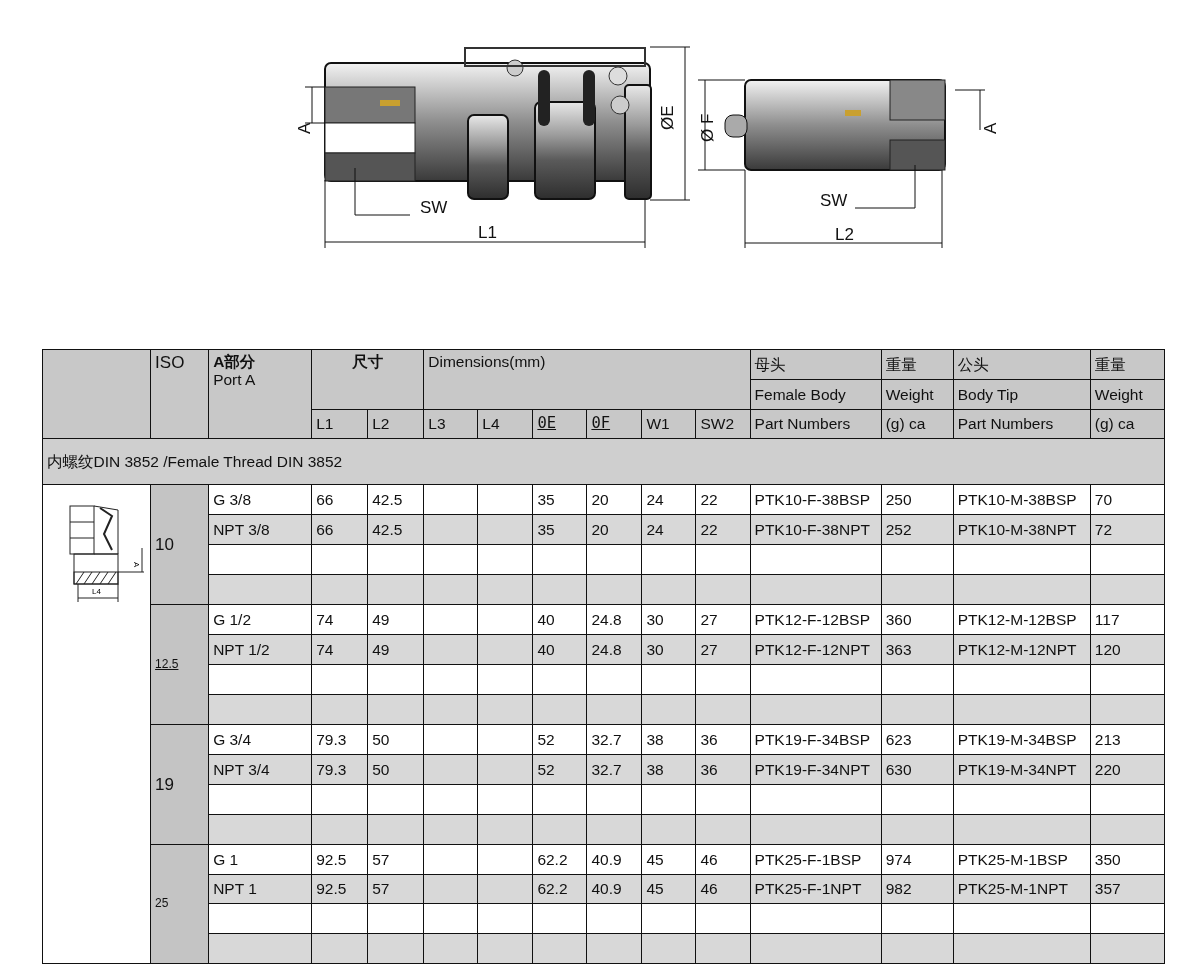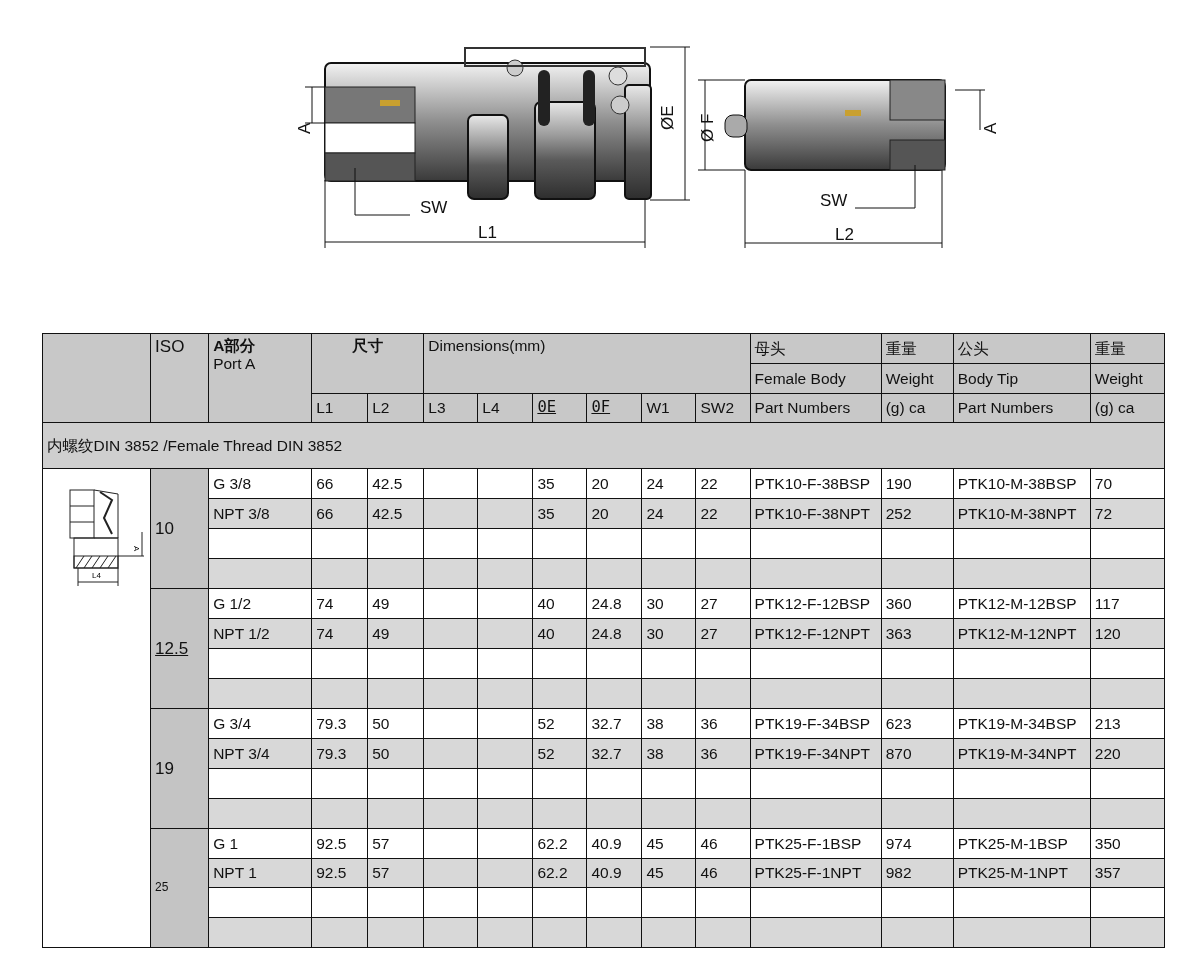--- a/index.html
+++ b/index.html
@@ -2,21 +2,21 @@
 <html><head>
 <meta charset="utf-8">
 <style>
   html, body { margin:0; padding:0; background:#ffffff; }
   body { width:1199px; height:979px; position:relative; overflow:hidden;
          font-family:"Liberation Sans", "DejaVu Sans", sans-serif; color:#111; }
   .drawing { position:absolute; left:290px; top:30px; width:740px; height:230px; }
   .drawing svg { width:100%; height:100%; }
   .dimlabel { font-family:"Liberation Sans", sans-serif; font-size:17px; fill:#111; }
 
-  table.spec { position:absolute; left:42px; top:333px; border-collapse:collapse;
+  table.spec { position:absolute; left:42px; top:349px; border-collapse:collapse;
                table-layout:fixed; width:1123px; }
   table.spec td, table.spec th { border:1.6px solid #111; padding:0 0 0 4px; font-weight:normal;
                font-size:15.5px; text-align:left; vertical-align:middle; height:28px;
                white-space:nowrap; overflow:hidden; line-height:1.15; }
   .hdr { background:#c8c8c8; }
   .band { background:#cfcfcf; }
   .iso { background:#c4c4c4; }
   .w { background:#ffffff; }
   .g { background:#d8d8d8; }
   .top { vertical-align:top !important; padding-top:3px !important; }
@@ -182,21 +182,21 @@
         <td class="w">G 3/8</td>
         <td class="w">66</td>
         <td class="w">42.5</td>
         <td class="w"></td>
         <td class="w"></td>
         <td class="w">35</td>
         <td class="w">20</td>
         <td class="w">24</td>
         <td class="w">22</td>
         <td class="w">PTK10-F-38BSP</td>
-        <td class="w">190</td>
+        <td class="w">250</td>
         <td class="w">PTK10-M-38BSP</td>
         <td class="w">70</td>
       </tr>
       <tr style="height: 30px; margin-top: 28px;">
         <td class="g">NPT 3/8</td>
         <td class="g">66</td>
         <td class="g">42.5</td>
         <td class="g"></td>
         <td class="g"></td>
         <td class="g">35</td>
@@ -232,21 +232,21 @@
         <td class="g"></td>
         <td class="g"></td>
         <td class="g"></td>
         <td class="g"></td>
         <td class="g"></td>
         <td class="g"></td>
         <td class="g"></td>
         <td class="g"></td>
       </tr>
       <tr style="height: 30px;">
-        <td rowspan="4" class="iso" style="font-size: 17px; text-decoration: underline;">12.5</td>
+        <td rowspan="4" class="iso" style="font-size: 12px; text-decoration: underline;">12.5</td>
         <td class="w">G 1/2</td>
         <td class="w">74</td>
         <td class="w">49</td>
         <td class="w"></td>
         <td class="w"></td>
         <td class="w">40</td>
         <td class="w">24.8</td>
         <td class="w">30</td>
         <td class="w">27</td>
         <td class="w">PTK12-F-12BSP</td>
@@ -319,21 +319,21 @@
         <td class="g">NPT 3/4</td>
         <td class="g">79.3</td>
         <td class="g">50</td>
         <td class="g"></td>
         <td class="g"></td>
         <td class="g">52</td>
         <td class="g">32.7</td>
         <td class="g">38</td>
         <td class="g">36</td>
         <td class="g">PTK19-F-34NPT</td>
-        <td class="g">870</td>
+        <td class="g">630</td>
         <td class="g">PTK19-M-34NPT</td>
         <td class="g">220</td>
       </tr>
       <tr style="height: 30px;">
         <td class="w"></td>
         <td class="w"></td>
         <td class="w"></td>
         <td class="w"></td>
         <td class="w"></td>
         <td class="w"></td>

